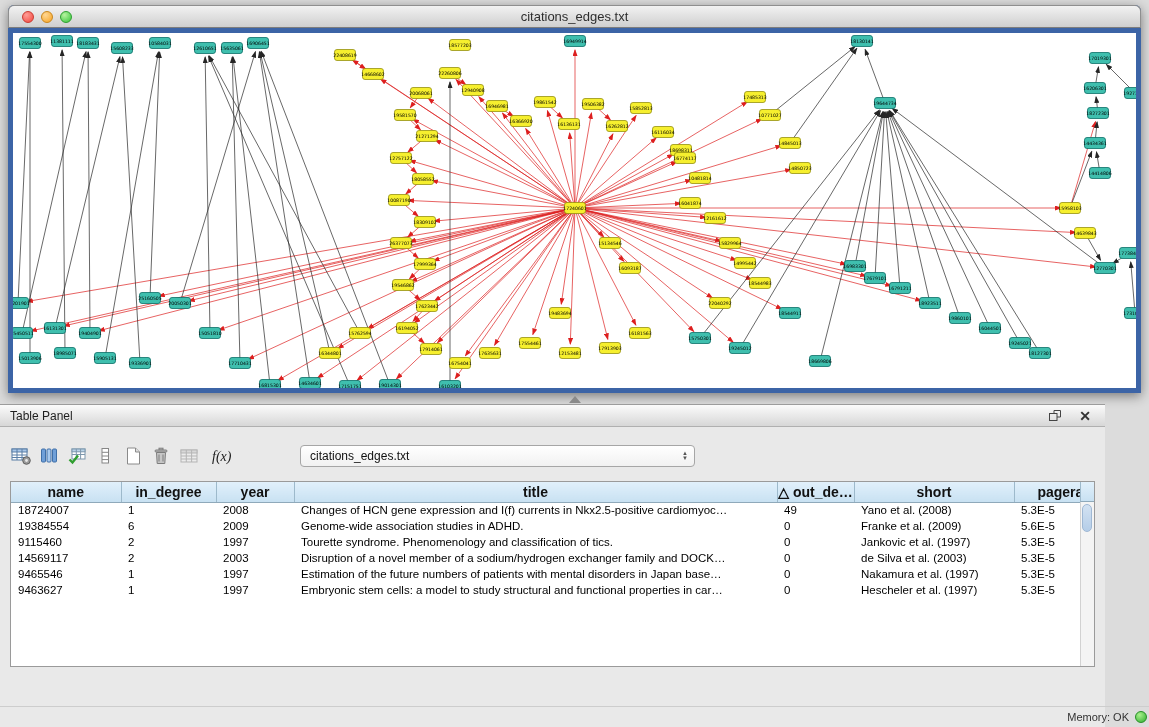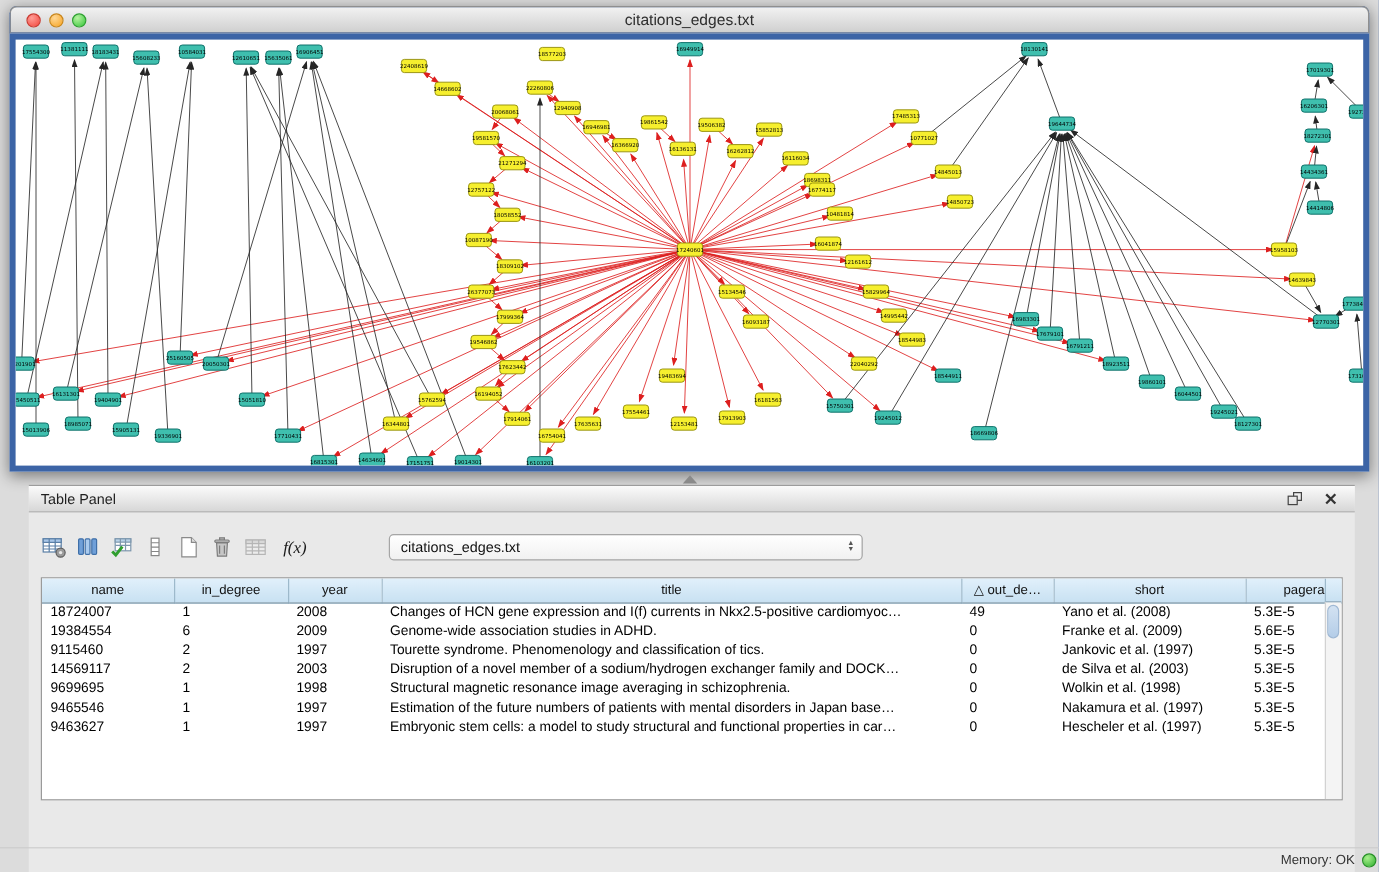--- a/index.html
+++ b/index.html
@@ -46,21 +46,20 @@
     width:0; height:0;
     border-left:6px solid transparent; border-right:6px solid transparent;
     border-bottom:7px solid #8a8a8a;
   }
 
   
   .table-panel {
     position:absolute; top:404px; left:0; width:1105px; height:323px;
     background:#e9e9e9;
     border-top:1px solid #9c9c9c;
-    margin-left:24px;
   }
   .panel-header {
     height:22px;
     background:linear-gradient(#fbfbfb,#d7d7d7);
     border-bottom:1px solid #b0b0b0;
     display:flex; align-items:center; padding:0 10px; gap:10px;
   }
   .panel-title { font-size:12px; color:#1f1f1f; }
   .panel-header .spacer { flex:1; }
   .panel-hbtn { background:none; border:none; width:20px; height:18px;
@@ -97,21 +96,21 @@
     height:186px;
     position:relative;
     overflow:hidden;
   }
   table.node-table { border-collapse:collapse; table-layout:fixed; width:1112px; }
   .w0{width:110px}.w1{width:95px}.w2{width:78px}.w3{width:483px}.w4{width:77px}.w5{width:160px}.w6{width:109px}
   table.node-table thead th {
     height:20px;
     background:linear-gradient(#e1f0fb,#c8e1f2);
     border-right:1px solid #9db9cb; border-bottom:1px solid #8fa9ba;
-    font-weight:normal; font-size:11px; color:#111;
+    font-weight:bold; font-size:14px; color:#111;
     text-align:center; white-space:nowrap; overflow:hidden;
   }
   table.node-table tbody td {
     height:16px; padding:0 7px; font-size:11.5px; color:#000;
     white-space:nowrap; overflow:hidden; text-overflow:ellipsis;
   }
   td.col-5 { text-align:left; }
   .header-filler {
     position:absolute; top:0; right:0; width:14px; height:20px;
     background:linear-gradient(#e1f0fb,#c8e1f2);
@@ -876,29 +875,20 @@
           <tr>
             <td class="col-0">14569117</td>
             <td class="col-1">2</td>
             <td class="col-2">2003</td>
             <td class="col-3">Disruption of a novel member of a sodium/hydrogen exchanger family and DOCK…</td>
             <td class="col-4">0</td>
             <td class="col-5">de Silva et al. (2003)</td>
             <td class="col-6">5.3E-5</td>
           </tr>
           <tr>
-            <td class="col-0">9699695</td>
-            <td class="col-1">1</td>
-            <td class="col-2">1998</td>
-            <td class="col-3">Structural magnetic resonance image averaging in schizophrenia.</td>
-            <td class="col-4">0</td>
-            <td class="col-5">Wolkin et al. (1998)</td>
-            <td class="col-6">5.3E-5</td>
-          </tr>
-          <tr>
             <td class="col-0">9465546</td>
             <td class="col-1">1</td>
             <td class="col-2">1997</td>
             <td class="col-3">Estimation of the future numbers of patients with mental disorders in Japan base…</td>
             <td class="col-4">0</td>
             <td class="col-5">Nakamura et al. (1997)</td>
             <td class="col-6">5.3E-5</td>
           </tr>
           <tr>
             <td class="col-0">9463627</td>

